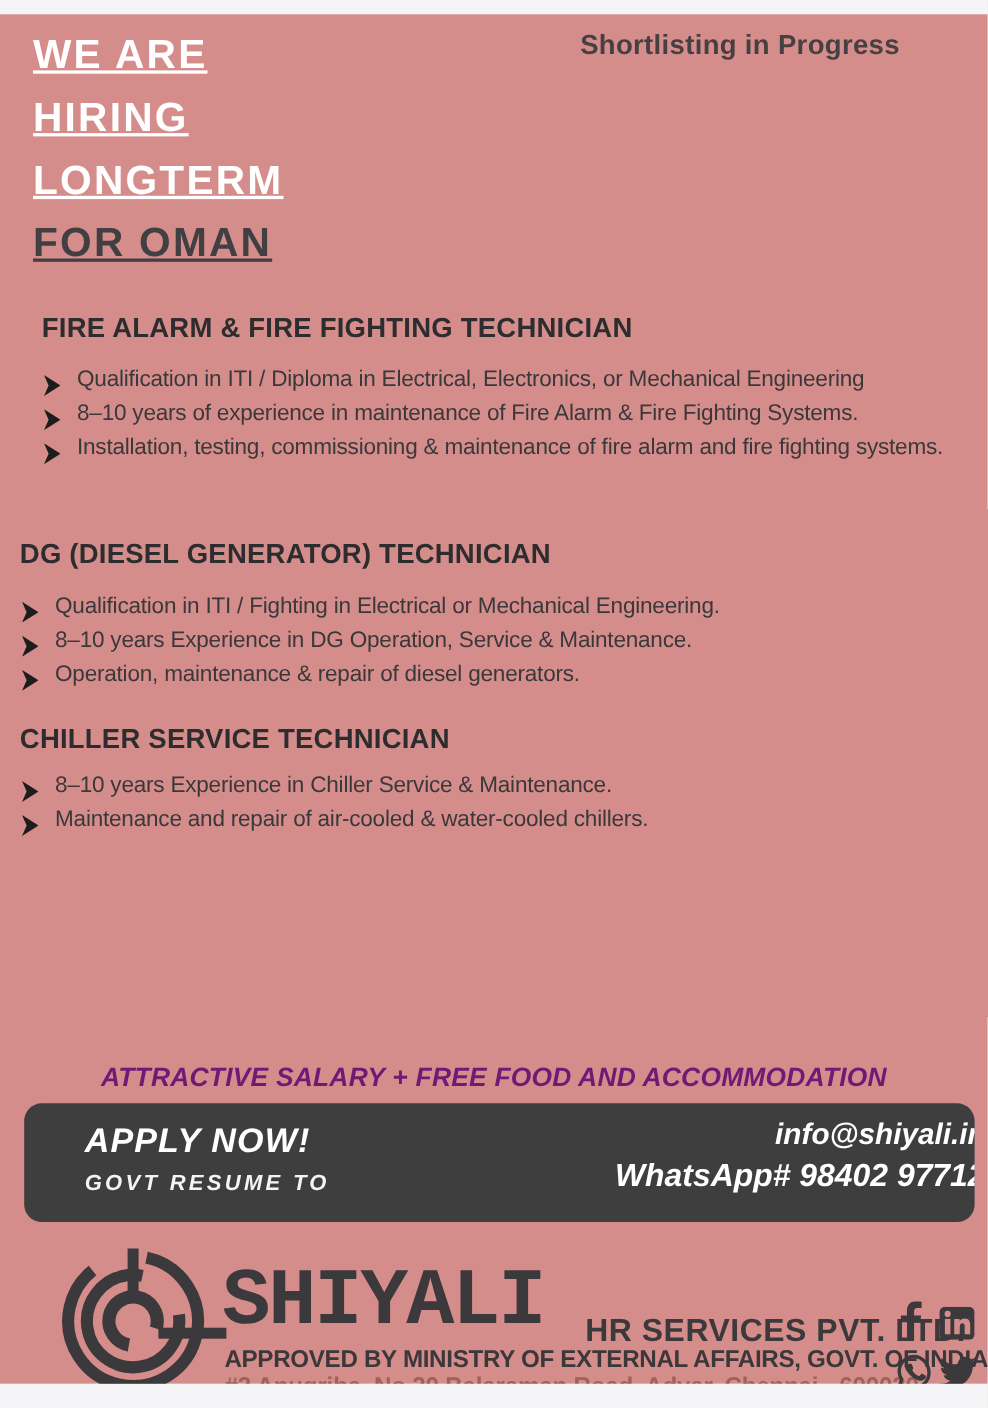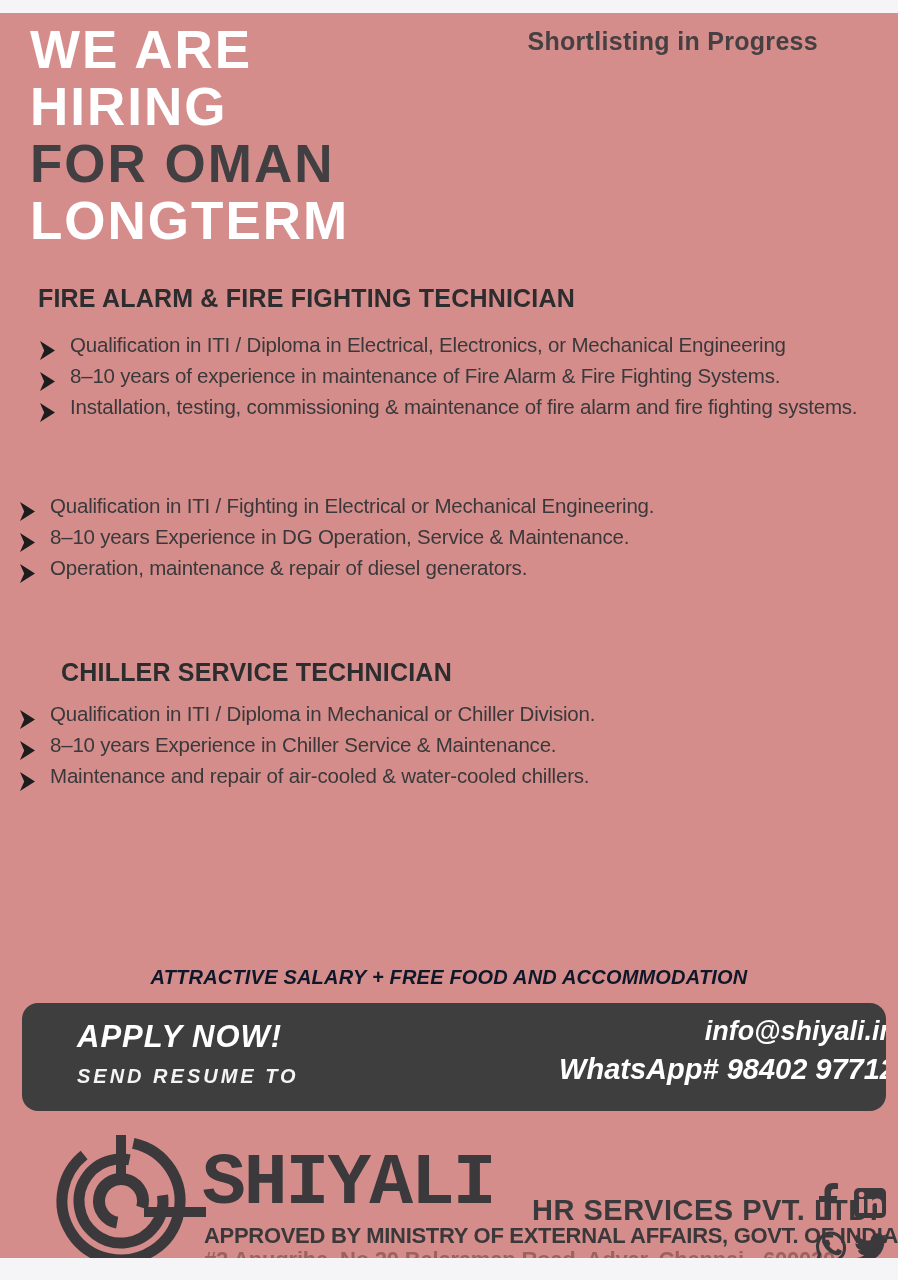--- a/index.html
+++ b/index.html
@@ -11,21 +11,21 @@
   .canvas{position:relative;width:898px;height:1280px;overflow:hidden;background:#f5f5f7;}
   .flyer{position:absolute;left:0;top:13px;width:898px;height:1245px;background:#d58d8b;}
 
   
   .badge{
     position:absolute;top:14px;right:80px;
     font-size:25px;font-weight:700;
     color:#47four;color:#474043;letter-spacing:.3px;white-space:nowrap;
   }
   .title{position:absolute;left:30px;top:8px;margin:0;font-weight:700;}
-  .t-line{display:block;font-size:53px;line-height:57px;letter-spacing:2px;white-space:nowrap;}
+  .t-line{display:block;font-size:37px;line-height:57px;letter-spacing:2px;white-space:nowrap;text-decoration:underline;}
   .t-white{color:#ffffff;}
   .t-dark{color:#413f41;}
 
   
   .job{position:absolute;left:18px;width:862px;}
   .job h2{
     margin:0 0 16px 0;font-size:25px;font-weight:700;color:#2d2c2e;
     letter-spacing:.2px;white-space:nowrap;
   }
   .job ul{list-style:none;margin:0;padding:0;}
@@ -35,26 +35,26 @@
     background:#1d1d1d;
     clip-path:polygon(0 0,100% 50%,0 100%,28% 50%);
   }
   .job .text{
     font-size:20.5px;color:#3a383a;letter-spacing:-0.2px;white-space:nowrap;
   }
   .job .text.wrap{white-space:normal;max-width:810px;}
   .job1{top:271px;margin-left:20px;}
   .job2{top:477px;}
   .job3{top:645px;}
-  .job3 h2{margin-bottom:11px;margin-left:43px;}
+  .job3 h2{margin-bottom:11px;}
 
   
   .salary{
     position:absolute;left:0;top:953px;width:898px;text-align:center;
-    font-size:20px;font-style:italic;font-weight:700;color:#0f172a;
+    font-size:24px;font-style:italic;font-weight:700;color:#701a75;
     letter-spacing:.2px;white-space:nowrap;
   }
 
   
   .apply-bar{
     position:absolute;left:22px;top:990px;width:864px;height:108px;
     background:#3e3e3e;border-radius:16px;overflow:hidden;text-decoration:underline;
   }
   .apply-now{
     position:absolute;left:55px;top:16px;
@@ -112,22 +112,22 @@
 <div class="canvas">
   <div class="strip top"></div>
 
   <div class="flyer">
 
     <div class="badge">Shortlisting in Progress</div>
 
     <h1 class="title">
       <span class="t-line t-white">WE ARE</span>
       <span class="t-line t-white">HIRING</span>
+      <span class="t-line t-white">LONGTERM</span>
       <span class="t-line t-dark">FOR OMAN</span>
-      <span class="t-line t-white">LONGTERM</span>
     </h1>
 
     <section class="job job1">
       <h2>FIRE ALARM &amp; FIRE FIGHTING TECHNICIAN</h2>
       <ul>
         <li>
           <span class="arrow"></span>
           <span class="text">Qualification in ITI / Diploma in Electrical, Electronics, or Mechanical Engineering</span>
         </li>
         <li>
@@ -135,20 +135,21 @@
           <span class="text">8–10 years of experience in maintenance of Fire Alarm &amp; Fire Fighting Systems.</span>
         </li>
         <li>
           <span class="arrow"></span>
           <span class="text wrap">Installation, testing, commissioning &amp; maintenance of fire alarm and fire fighting systems.</span>
         </li>
       </ul>
     </section>
 
     <section class="job job2">
+      <h2>DG (DIESEL GENERATOR) TECHNICIAN</h2>
       <ul>
         <li>
           <span class="arrow"></span>
           <span class="text">Qualification in ITI / Fighting in Electrical or Mechanical Engineering.</span>
         </li>
         <li>
           <span class="arrow"></span>
           <span class="text">8–10 years Experience in DG Operation, Service &amp; Maintenance.</span>
         </li>
         <li>
@@ -156,38 +157,34 @@
           <span class="text">Operation, maintenance &amp; repair of diesel generators.</span>
         </li>
       </ul>
     </section>
 
     <section class="job job3">
       <h2>CHILLER SERVICE TECHNICIAN</h2>
       <ul>
         <li>
           <span class="arrow"></span>
-          <span class="text">Qualification in ITI / Diploma in Mechanical or Chiller Division.</span>
-        </li>
-        <li>
-          <span class="arrow"></span>
           <span class="text">8–10 years Experience in Chiller Service &amp; Maintenance.</span>
         </li>
         <li>
           <span class="arrow"></span>
           <span class="text">Maintenance and repair of air-cooled &amp; water-cooled chillers.</span>
         </li>
       </ul>
     </section>
 
     <div class="salary">ATTRACTIVE SALARY + FREE FOOD AND ACCOMMODATION</div>
 
     <div class="apply-bar">
       <div class="apply-now">APPLY NOW!</div>
-      <div class="send-resume">SEND RESUME TO</div>
+      <div class="send-resume">GOVT RESUME TO</div>
       <div class="apply-right">
         <div class="apply-email">info@shiyali.in</div>
         <div class="apply-whatsapp">WhatsApp# 98402 97712</div>
       </div>
     </div>
 
     <svg class="logo-mark" width="170" height="142" viewBox="0 0 170 142">
       <g fill="none" stroke="#3b393b">
         <circle cx="85" cy="72" r="59" stroke-width="11" stroke-dasharray="318 53" transform="rotate(-78 85 72)"></circle>
         <circle cx="85" cy="72" r="42" stroke-width="11" stroke-dasharray="212 52" transform="rotate(-8 85 72)"></circle>

